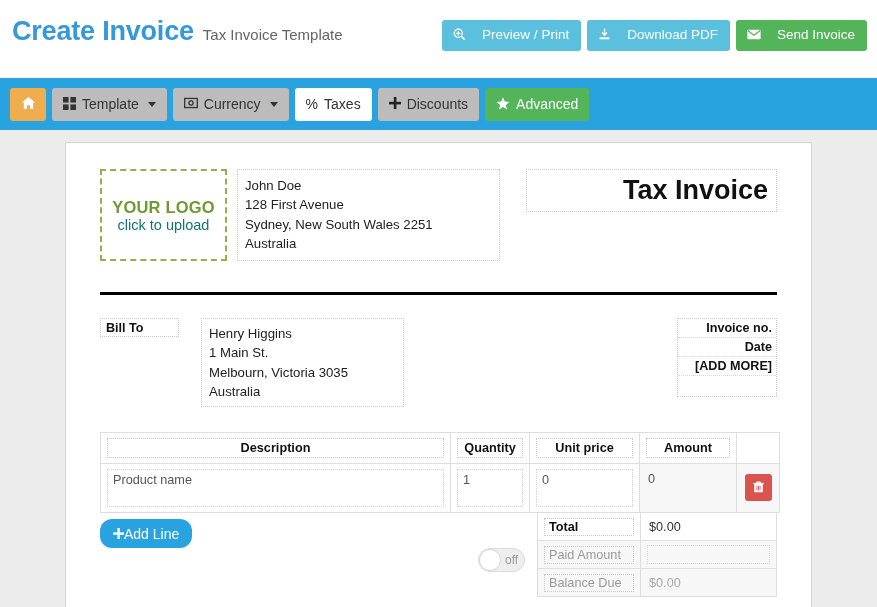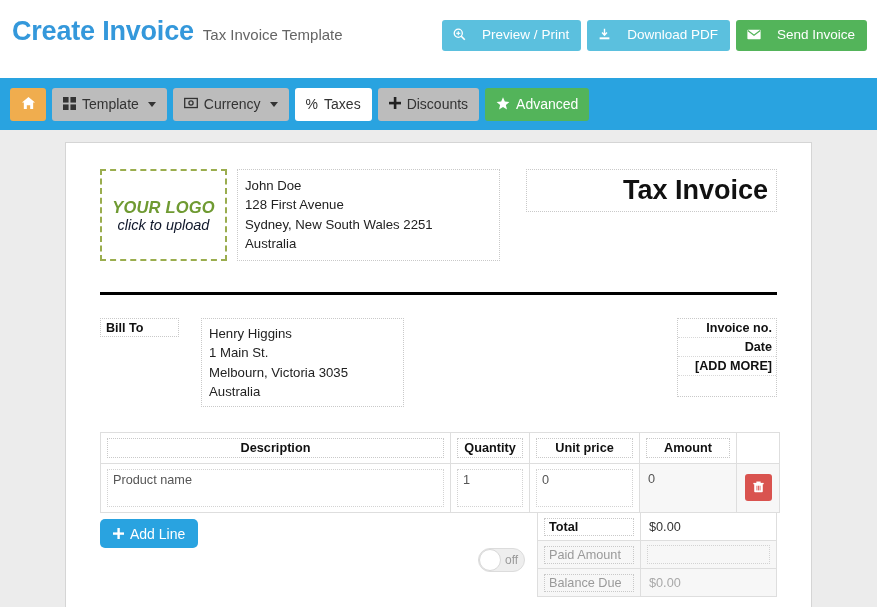--- a/index.html
+++ b/index.html
@@ -91,27 +91,26 @@
   }
   
   .top-row { display: flex; align-items: flex-start; }
   .logo-box {
     width: 127px; height: 92px;
     border: 2px dashed #9aad4e;
     display: flex; flex-direction: column;
     align-items: center; justify-content: center;
     cursor: pointer;
     flex: 0 0 auto;
-    font-style: italic;
   }
   .logo-main {
     color: #6f9a32; font-weight: bold; font-size: 16.5px;
     letter-spacing: 0.2px;
   }
-  .logo-sub { color: #0f172a; font-size: 14.5px; }
+  .logo-sub { color: #0f766e; font-size: 14.5px; }
   .addr-from {
     margin-left: 10px;
     width: 263px; min-height: 84px;
     border: 1px dotted #c9c9c9;
     padding: 6px 7px;
     font-size: 13.2px; color: #222; line-height: 1.47;
     cursor: text;
   }
   .doc-title-wrap {
     margin-left: auto;
@@ -213,24 +212,24 @@
     width: 27px; height: 27px;
     background: #d9534f; border: none; border-radius: 3px;
     margin: 10px auto 0 auto;
     display: flex; align-items: center; justify-content: center;
     cursor: pointer;
   }
   
   .footer-row { display: flex; align-items: flex-start; margin-top: -1px; }
   .addline {
     background: #29a3e0; color: #fff;
-    border: none; border-radius: 5px; cursor: pointer;
+    border: none; border-radius: 12px; cursor: pointer;
     font-size: 14px; font-family: "Liberation Sans", sans-serif;
     height: 29px; padding: 0 13px;
-    display: inline-flex; align-items: center; gap: 6px;
+    display: inline-flex; align-items: center; 
     margin-top: 7px;
   }
   .toggle-wrap { margin-left: auto; display: flex; align-items: center; margin-top: 36px; margin-right: 12px; }
   .toggle {
     width: 47px; height: 24px;
     background: #eeeeee;
     border: 1px solid #dcdcdc;
     border-radius: 13px;
     display: flex; align-items: center;
     cursor: pointer;

